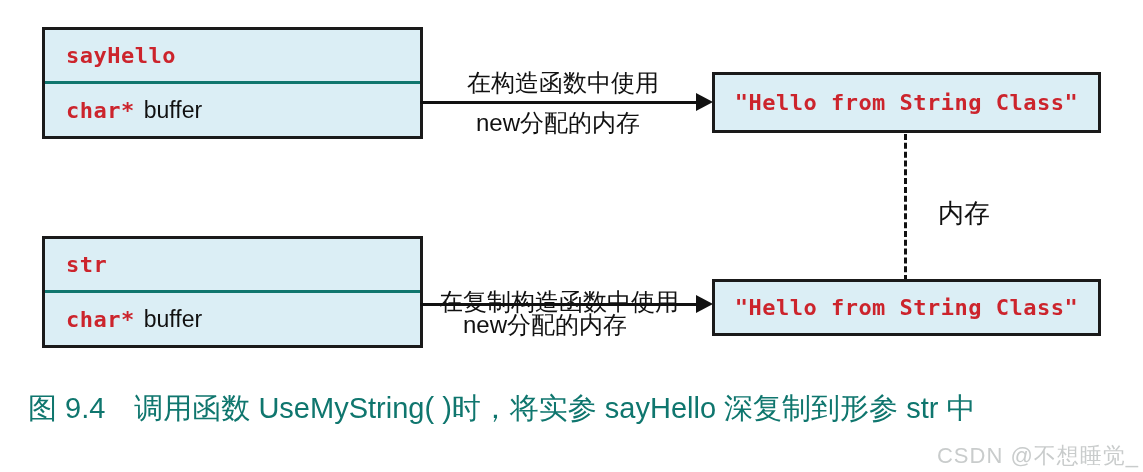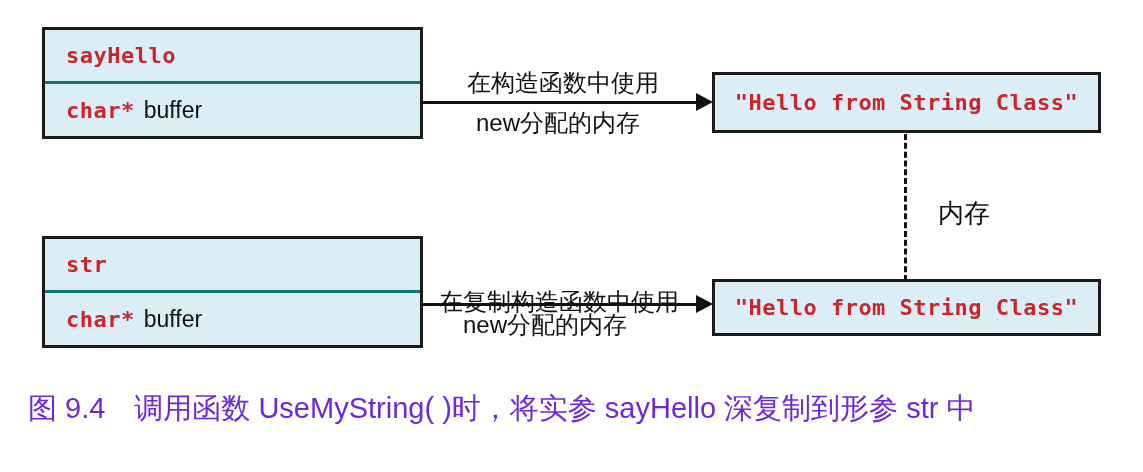--- a/index.html
+++ b/index.html
@@ -82,21 +82,21 @@
     position: absolute;
     width: 0;
     border-left: 3px dashed #111111;
   }
   
   .caption {
     position: absolute;
     left: 28px;
     top: 389px;
     font-size: 29px;
-    color: #6d28d9;
+    color: #0f766e;
     white-space: nowrap;
   }
   .watermark {
     position: absolute;
     right: 4px;
     top: 441px;
     font-size: 22px;
     color: #c9cccc;
     letter-spacing: 1px;
     white-space: nowrap;
@@ -143,14 +143,15 @@
   <div class="arrow-head" style="left: 696px; top: 295px;"></div>
   <div class="cn-label" style="left: 420px; top: 286px; width: 278px;">在复制构造函数中使用</div>
   <div class="cn-label" style="left: 420px; top: 309px; width: 250px;">new分配的内存</div>
 
   <div class="mem-box" style="top: 279px; height: 51px;">
     <span class="code-red">"Hello from String Class"</span>
   </div>
 
   <div class="caption">图 9.4　调用函数 UseMyString( )时，将实参 sayHello 深复制到形参 str 中</div>
 
+  <div class="watermark">CSDN @不想睡觉_</div>
 
 </div>
 
 </body></html>

